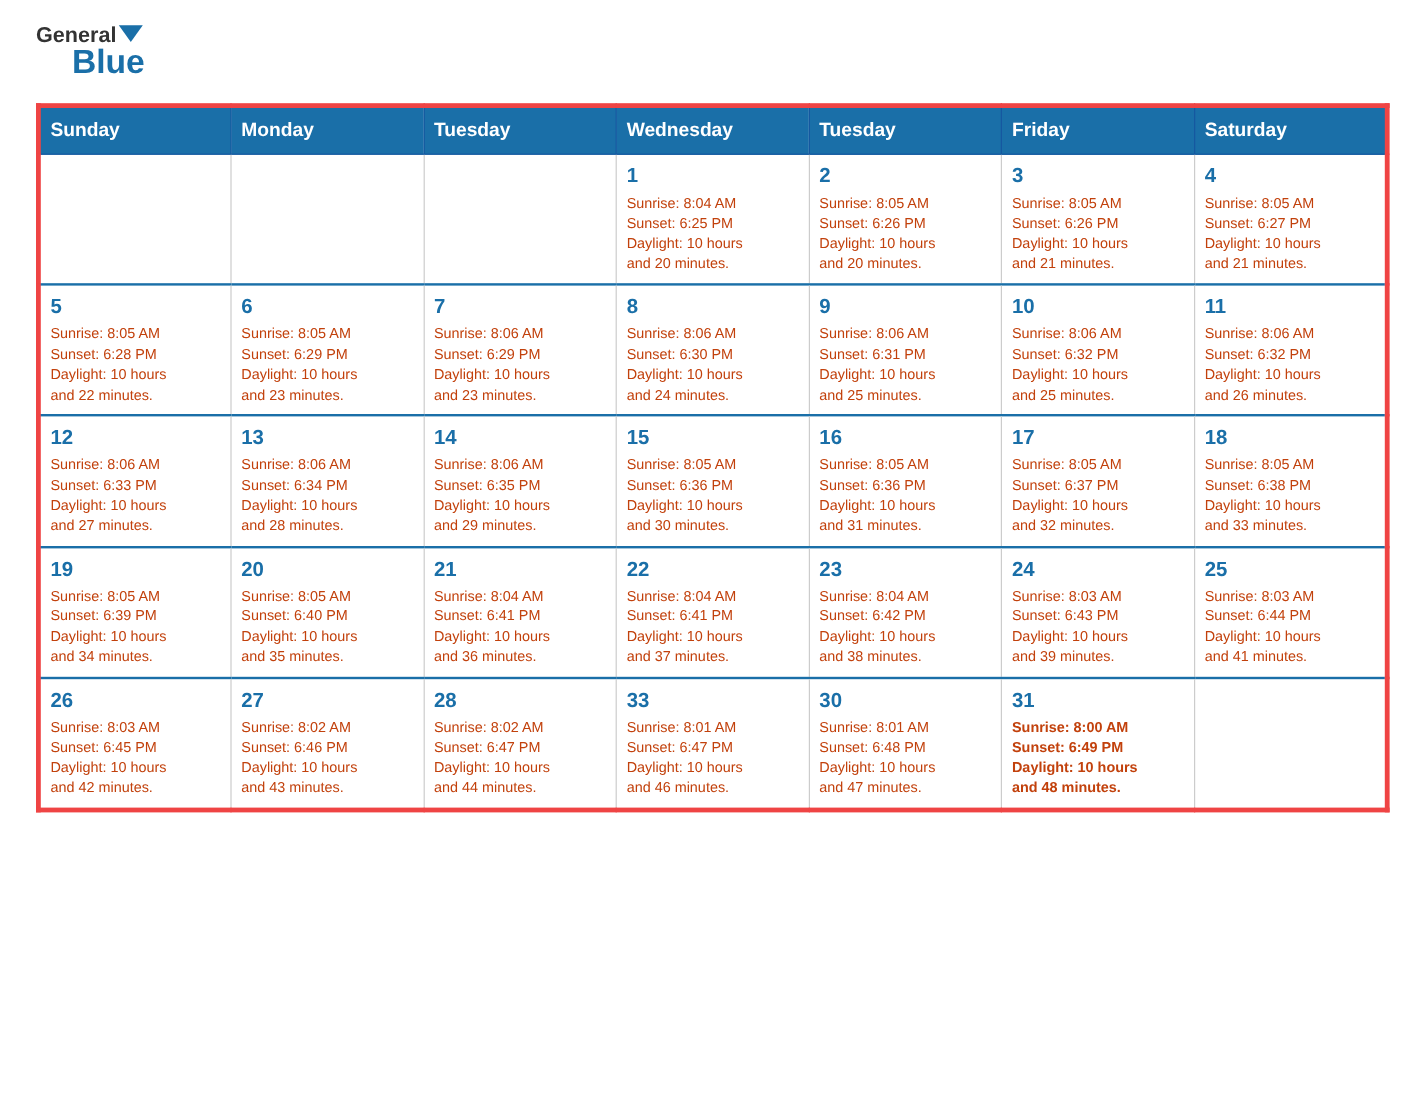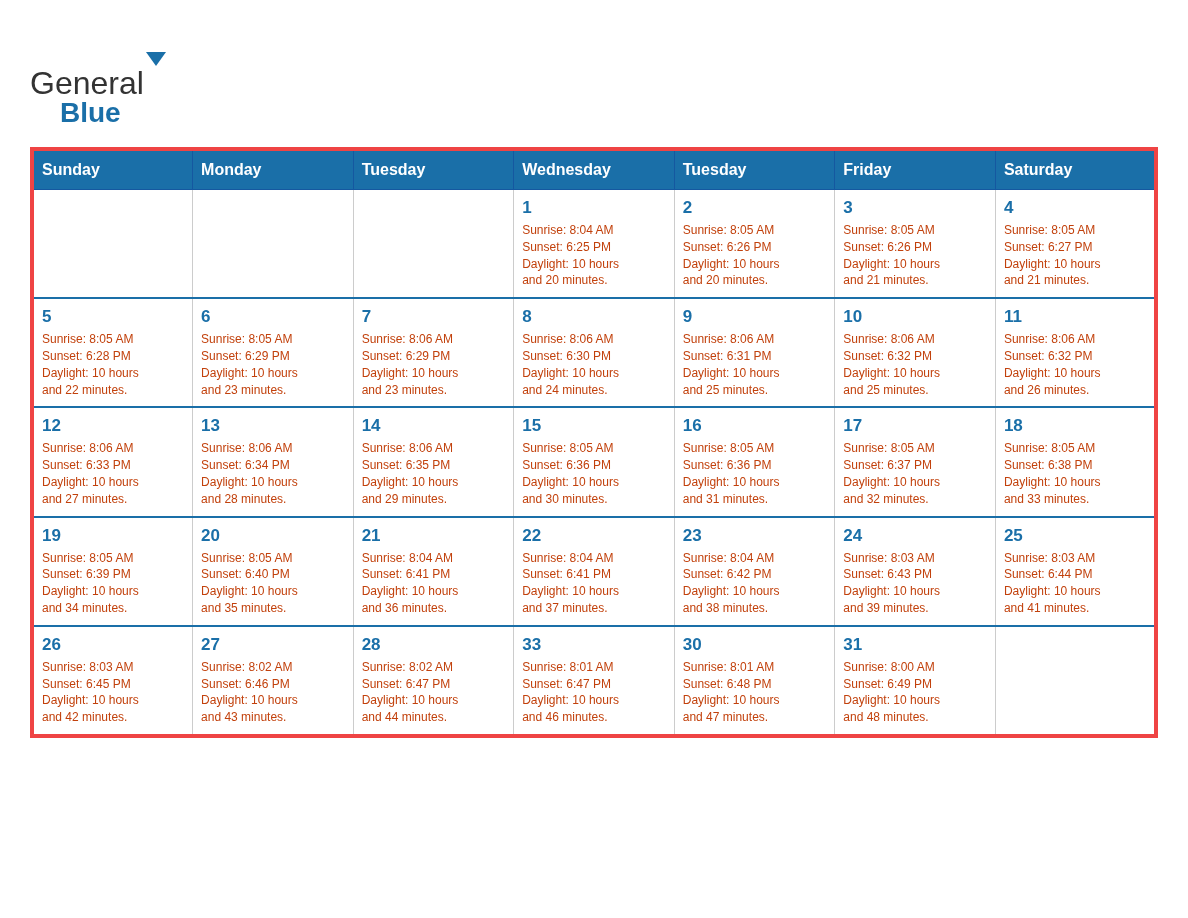--- a/index.html
+++ b/index.html
@@ -19,25 +19,24 @@
       margin-bottom: 20px;
     }
 
     .logo {
       display: flex;
       flex-direction: column;
       align-items: flex-start;
     }
 
     .logo-general {
-      font-size: 32px;
-      font-weight: normal;
+      font-size: 18px;
+      font-weight: bold;
       color: #333;
       line-height: 1;
-      margin-top: 47px;
     }
 
     .logo-blue {
       font-size: 28px;
       font-weight: bold;
       color: #1a6fa8;
       line-height: 1;
       margin-left: 30px;
     }
 
@@ -379,21 +378,21 @@
         </td>
         <td>
           <span class="day-number">30</span>
           <div class="day-info" style="white-space: pre-line;">Sunrise: 8:01 AM
 Sunset: 6:48 PM
 Daylight: 10 hours
 and 47 minutes.</div>
         </td>
         <td>
           <span class="day-number">31</span>
-          <div class="day-info" style="white-space: pre-line;">Sunrise: 8:00 AM
+          <div class="day-info" style="white-space: pre-line; font-weight: bold;">Sunrise: 8:00 AM
 Sunset: 6:49 PM
 Daylight: 10 hours
 and 48 minutes.</div>
         </td>
         <td class="empty-cell"></td>
       </tr>
     </tbody>
 </table>
 
 </body></html>

